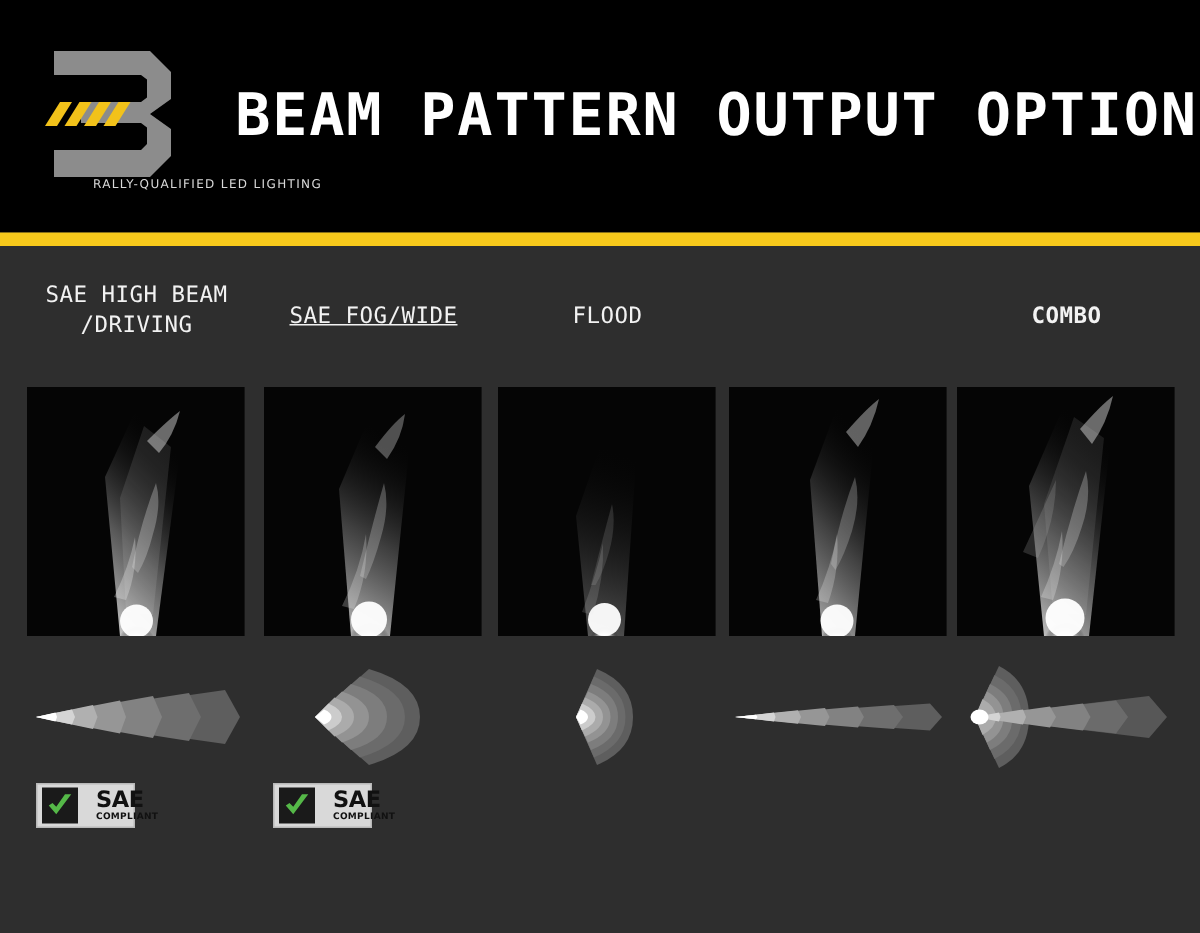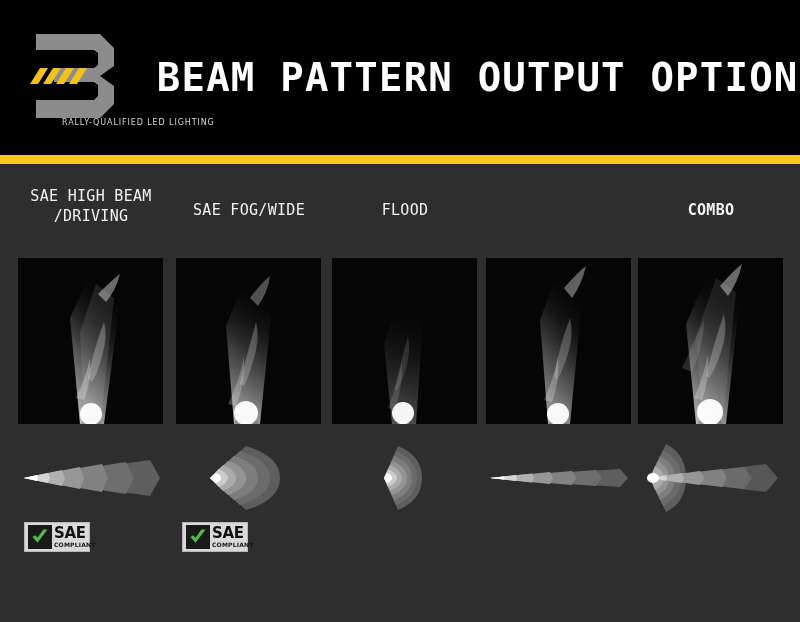--- a/index.html
+++ b/index.html
@@ -154,21 +154,21 @@
   }
   .badge-check-box {
     width: 24px; height: 24px;
     background: #1a1a1a;
     display: flex;
     align-items: center;
     justify-content: center;
     flex: none;
   }
   .badge-text {
-    margin-left: 2px;
+    margin-left: 12px;
     line-height: 1;
   }
   .badge-sae {
     color: #111111;
     font-size: 15px;
     font-weight: bold;
     font-family: "DejaVu Sans", sans-serif;
     letter-spacing: -0.3px;
     display: block;
   }
@@ -267,21 +267,21 @@
           </svg>
         </span>
         <span class="badge-text">
           <span class="badge-sae">SAE</span>
           <span class="badge-compliant">COMPLIANT</span>
         </span>
       </div>
     </div>
 
     <div class="col" style="left:176px;">
-      <div class="col-label" style="top:36px;">SAE FOG/WIDE</div>
+      <div class="col-label" style="top:36px;text-decoration:underline;">SAE FOG/WIDE</div>
 
       <div class="photo">
         <svg viewBox="0 0 145 166" width="145" height="166">
           <defs>
             <radialGradient id="g2hot" cx="50%" cy="93%" r="28%">
               <stop offset="0%" stop-color="#ffffff"></stop>
               <stop offset="45%" stop-color="#d6d6d6"></stop>
               <stop offset="100%" stop-color="#050505" stop-opacity="0"></stop>
             </radialGradient>
             <linearGradient id="g2col" x1="0" y1="1" x2="0.2" y2="0">

